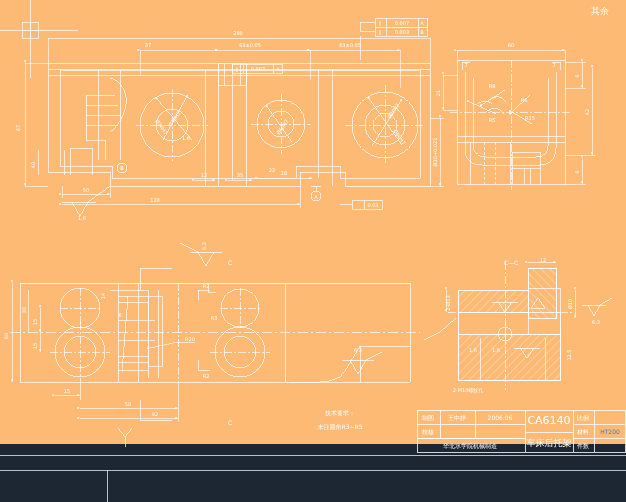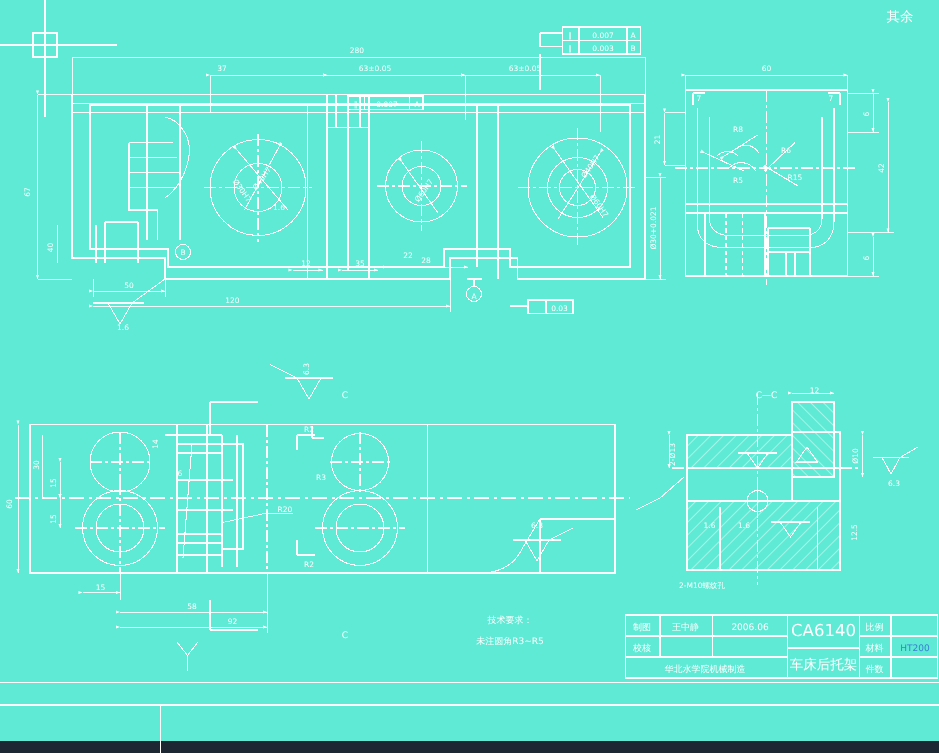--- a/index.html
+++ b/index.html
@@ -1,18 +1,18 @@
 <!DOCTYPE html>
 <html><head>
 <meta charset="utf-8">
 <style>
   html,body{margin:0;padding:0;background:#1d2733;}
   body{width:626px;height:502px;overflow:hidden;position:relative;
        font-family:"DejaVu Sans", sans-serif;}
-  #stage{position:relative;width:626px;height:494px;background:#5eead4;}
+  #stage{position:relative;width:626px;height:444px;background:#fdba74;}
   svg.cad{position:absolute;left:0;top:0;width:626px;height:502px;display:block;}
   .dimtxt{font-size:5px;fill:#ffffff;font-family:"DejaVu Sans", sans-serif;}
   .dimtxt6{font-size:6px;fill:#ffffff;font-family:"DejaVu Sans", sans-serif;}
   .bigtxt{font-size:11px;fill:#ffffff;font-family:"DejaVu Sans", sans-serif;}
   .cntxt{font-size:9px;fill:#ffffff;font-family:"DejaVu Sans", sans-serif;}
   .cnsm{font-size:6px;fill:#ffffff;font-family:"DejaVu Sans", sans-serif;}
   .hl{font-size:6px;fill:#3b7fd4;font-family:"DejaVu Sans", sans-serif;}
 </style>
 </head>
 <body>

